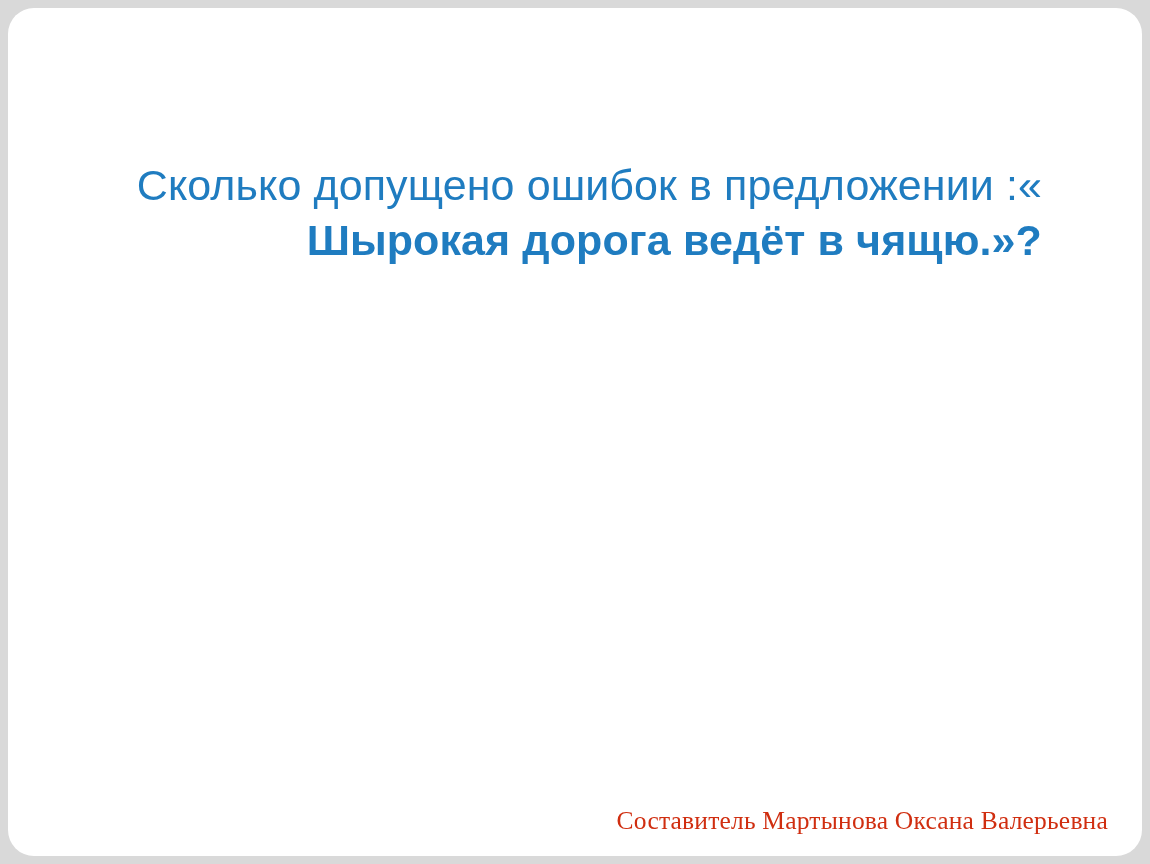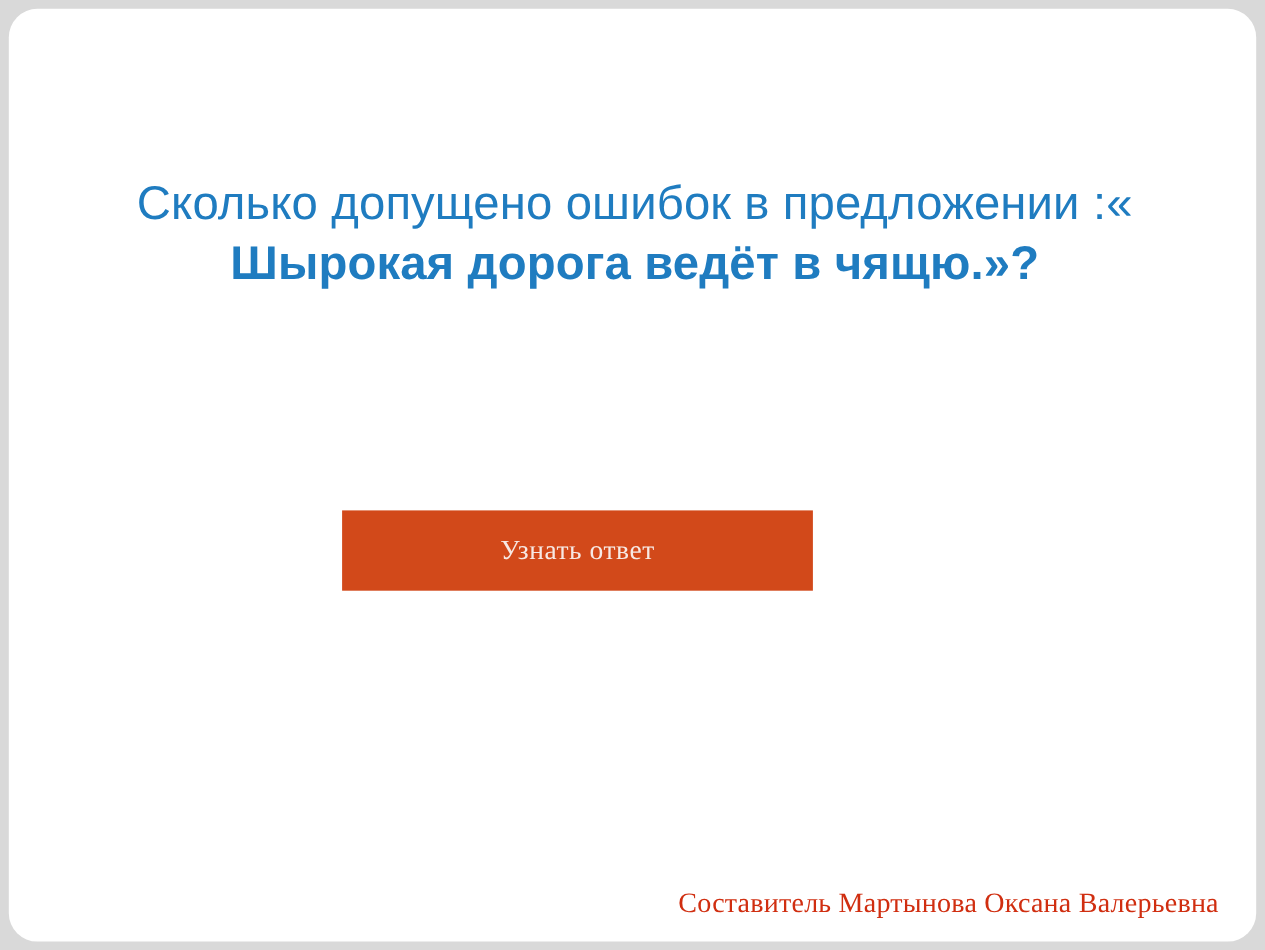--- a/index.html
+++ b/index.html
@@ -22,21 +22,21 @@
     background: #ffffff;
     border-radius: 26px;
     box-sizing: border-box;
     overflow: hidden;
   }
   .title-block {
     position: absolute;
     left: 104px;
     top: 150px;
     width: 930px;
-    text-align: center;
+    text-align: right;
     color: #1f7cc0;
     font-size: 43px;
     line-height: 1.28;
     letter-spacing: 0.1px;
   }
   .title-normal {
     font-weight: 400;
   }
   .title-strong {
     font-weight: 700;
@@ -74,17 +74,16 @@
 </style>
 </head>
 <body>
 
 <div class="slide">
 
   <div class="title-block">
     <span class="title-normal">Сколько допущено ошибок в предложении :« </span><span class="title-strong">Шырокая дорога ведёт в чящю.»?</span>
   </div>
 
-  <button class="answer-button">Узнать ответ</button>
 
   <div class="footer-credit">Составитель Мартынова Оксана Валерьевна</div>
 
 </div>
 
 </body></html>

